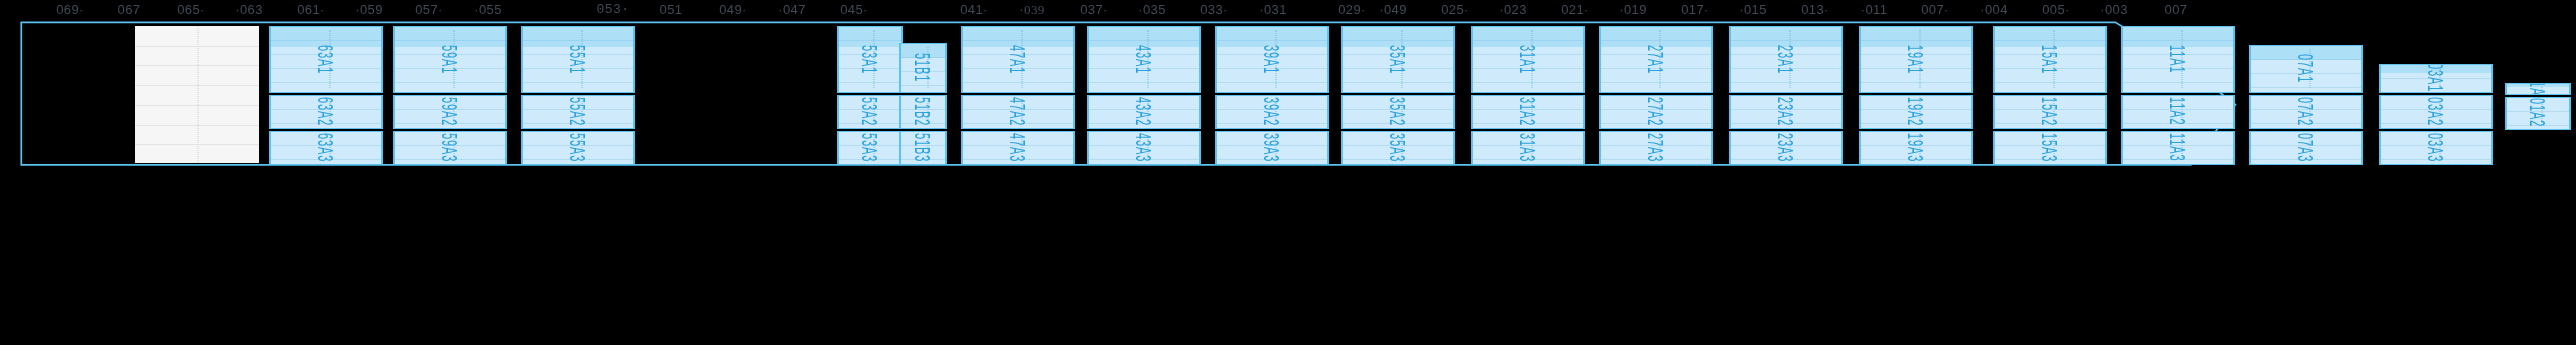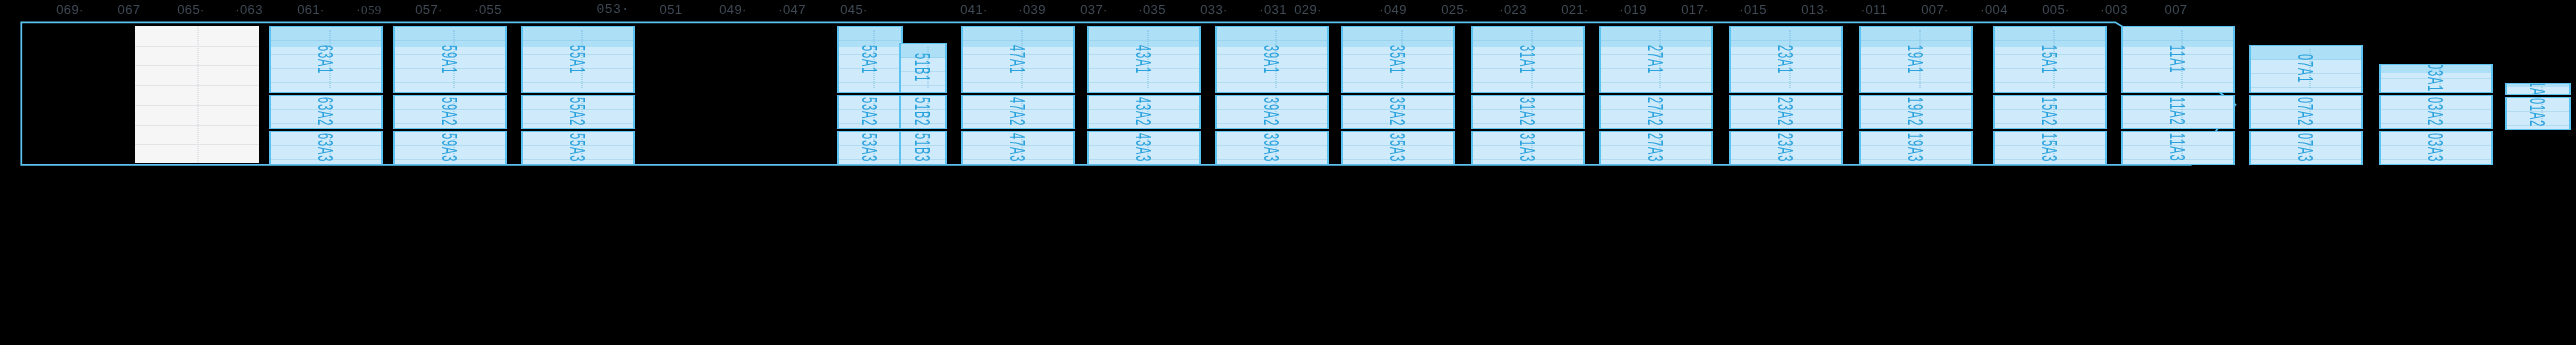--- a/index.html
+++ b/index.html
@@ -40,36 +40,36 @@
 <body>
 
 <div id="stage">
 
   <div id="ruler">
       <div class="tick" style="left: 70px;">069·</div>
       <div class="tick" style="left: 129px;">067</div>
       <div class="tick" style="left: 191px;">065·</div>
       <div class="tick" style="left: 249px;">·063</div>
       <div class="tick" style="left: 311px;">061·</div>
-      <div class="tick" style="left: 369px; font-family: Liberation Serif, serif;">·059</div>
+      <div class="tick" style="left: 369px;">·059</div>
       <div class="tick" style="left: 429px;">057·</div>
       <div class="tick" style="left: 488px;">·055</div>
       <div class="tick" style="left: 613px; font-family: Liberation Mono, monospace;">053·</div>
       <div class="tick" style="left: 671px;">051</div>
       <div class="tick" style="left: 733px;">049·</div>
       <div class="tick" style="left: 792px;">·047</div>
       <div class="tick" style="left: 854px;">045·</div>
       <div class="tick" style="left: 912px; margin-top: 40px;">·043</div>
       <div class="tick" style="left: 974px;">041·</div>
-      <div class="tick" style="left: 1032px;">·039</div>
+      <div class="tick" style="left: 1032px; font-family: Liberation Serif, serif;">·039</div>
       <div class="tick" style="left: 1094px;">037·</div>
       <div class="tick" style="left: 1152px;">·035</div>
       <div class="tick" style="left: 1214px;">033·</div>
       <div class="tick" style="left: 1273px;">·031</div>
-      <div class="tick" style="left: 1308px; text-align: right;">029·</div>
+      <div class="tick" style="left: 1352px; text-align: right;">029·</div>
       <div class="tick" style="left: 1393px;">·049</div>
       <div class="tick" style="left: 1455px;">025·</div>
       <div class="tick" style="left: 1513px;">·023</div>
       <div class="tick" style="left: 1575px;">021·</div>
       <div class="tick" style="left: 1633px;">·019</div>
       <div class="tick" style="left: 1695px;">017·</div>
       <div class="tick" style="left: 1753px;">·015</div>
       <div class="tick" style="left: 1815px;">013·</div>
       <div class="tick" style="left: 1874px;">·011</div>
       <div class="tick" style="left: 1935px;">007·</div>

